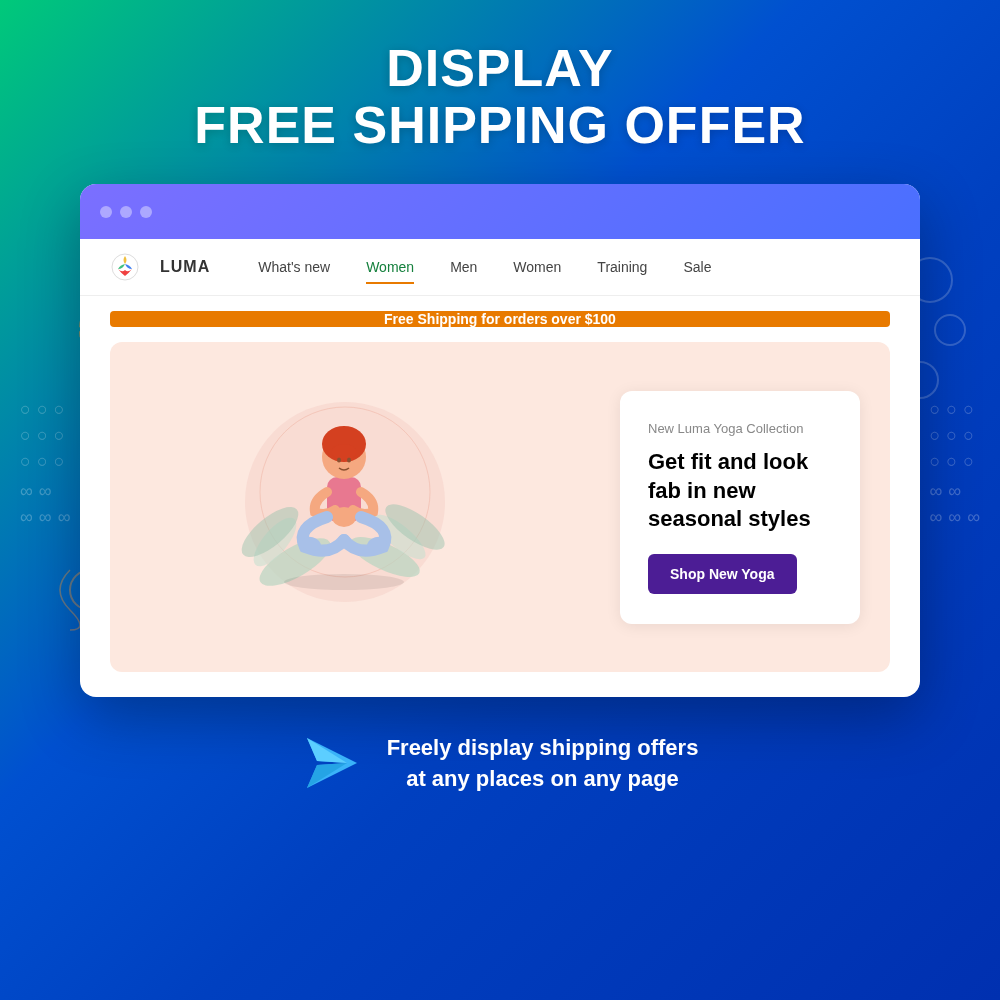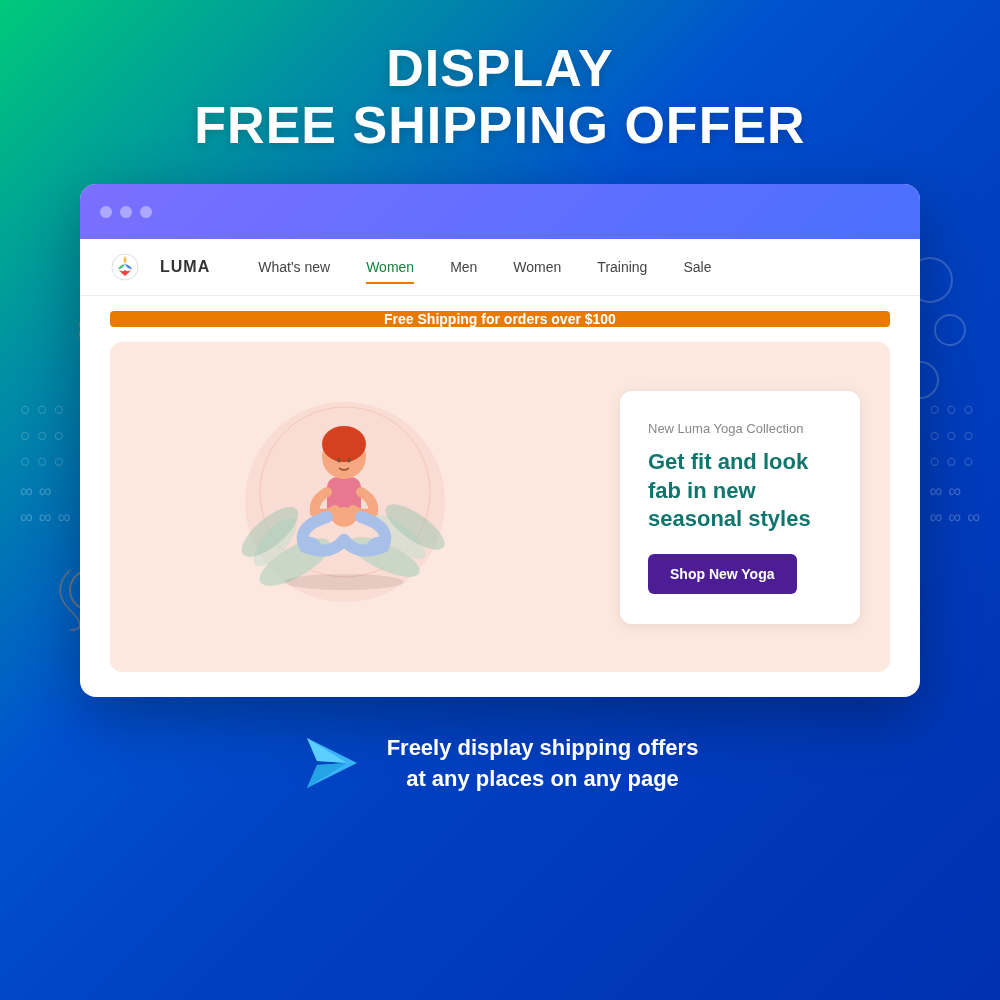--- a/index.html
+++ b/index.html
@@ -162,21 +162,21 @@
       box-shadow: 0 2px 15px rgba(0,0,0,0.08);
     }
     .hero-card-subtitle {
       font-size: 13px;
       color: #888;
       margin-bottom: 12px;
     }
     .hero-card-title {
       font-size: 22px;
       font-weight: 800;
-      color: #0f766e;
+      color: #000000;
       line-height: 1.3;
       margin-bottom: 20px;
     }
     .hero-cta-btn {
       background: #4c1d95;
       color: white;
       border: none;
       border-radius: 6px;
       padding: 12px 22px;
       font-size: 14px;

